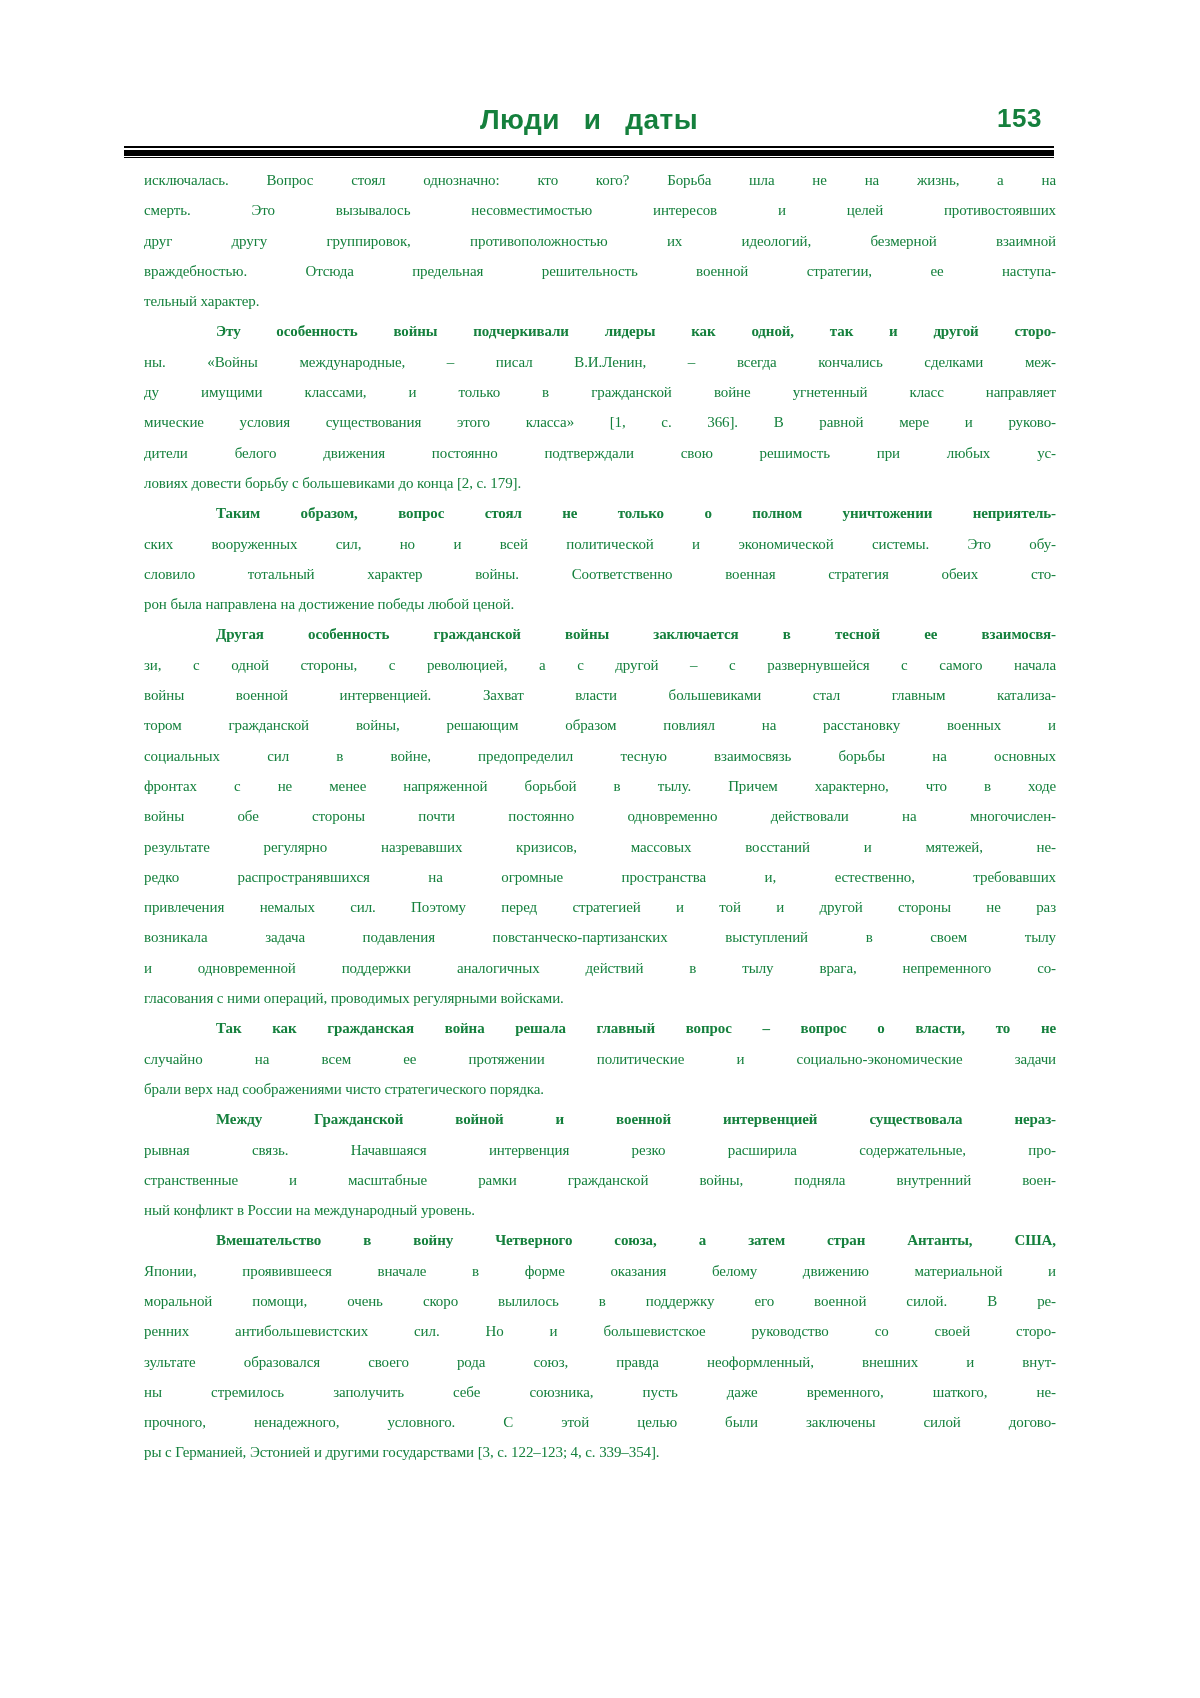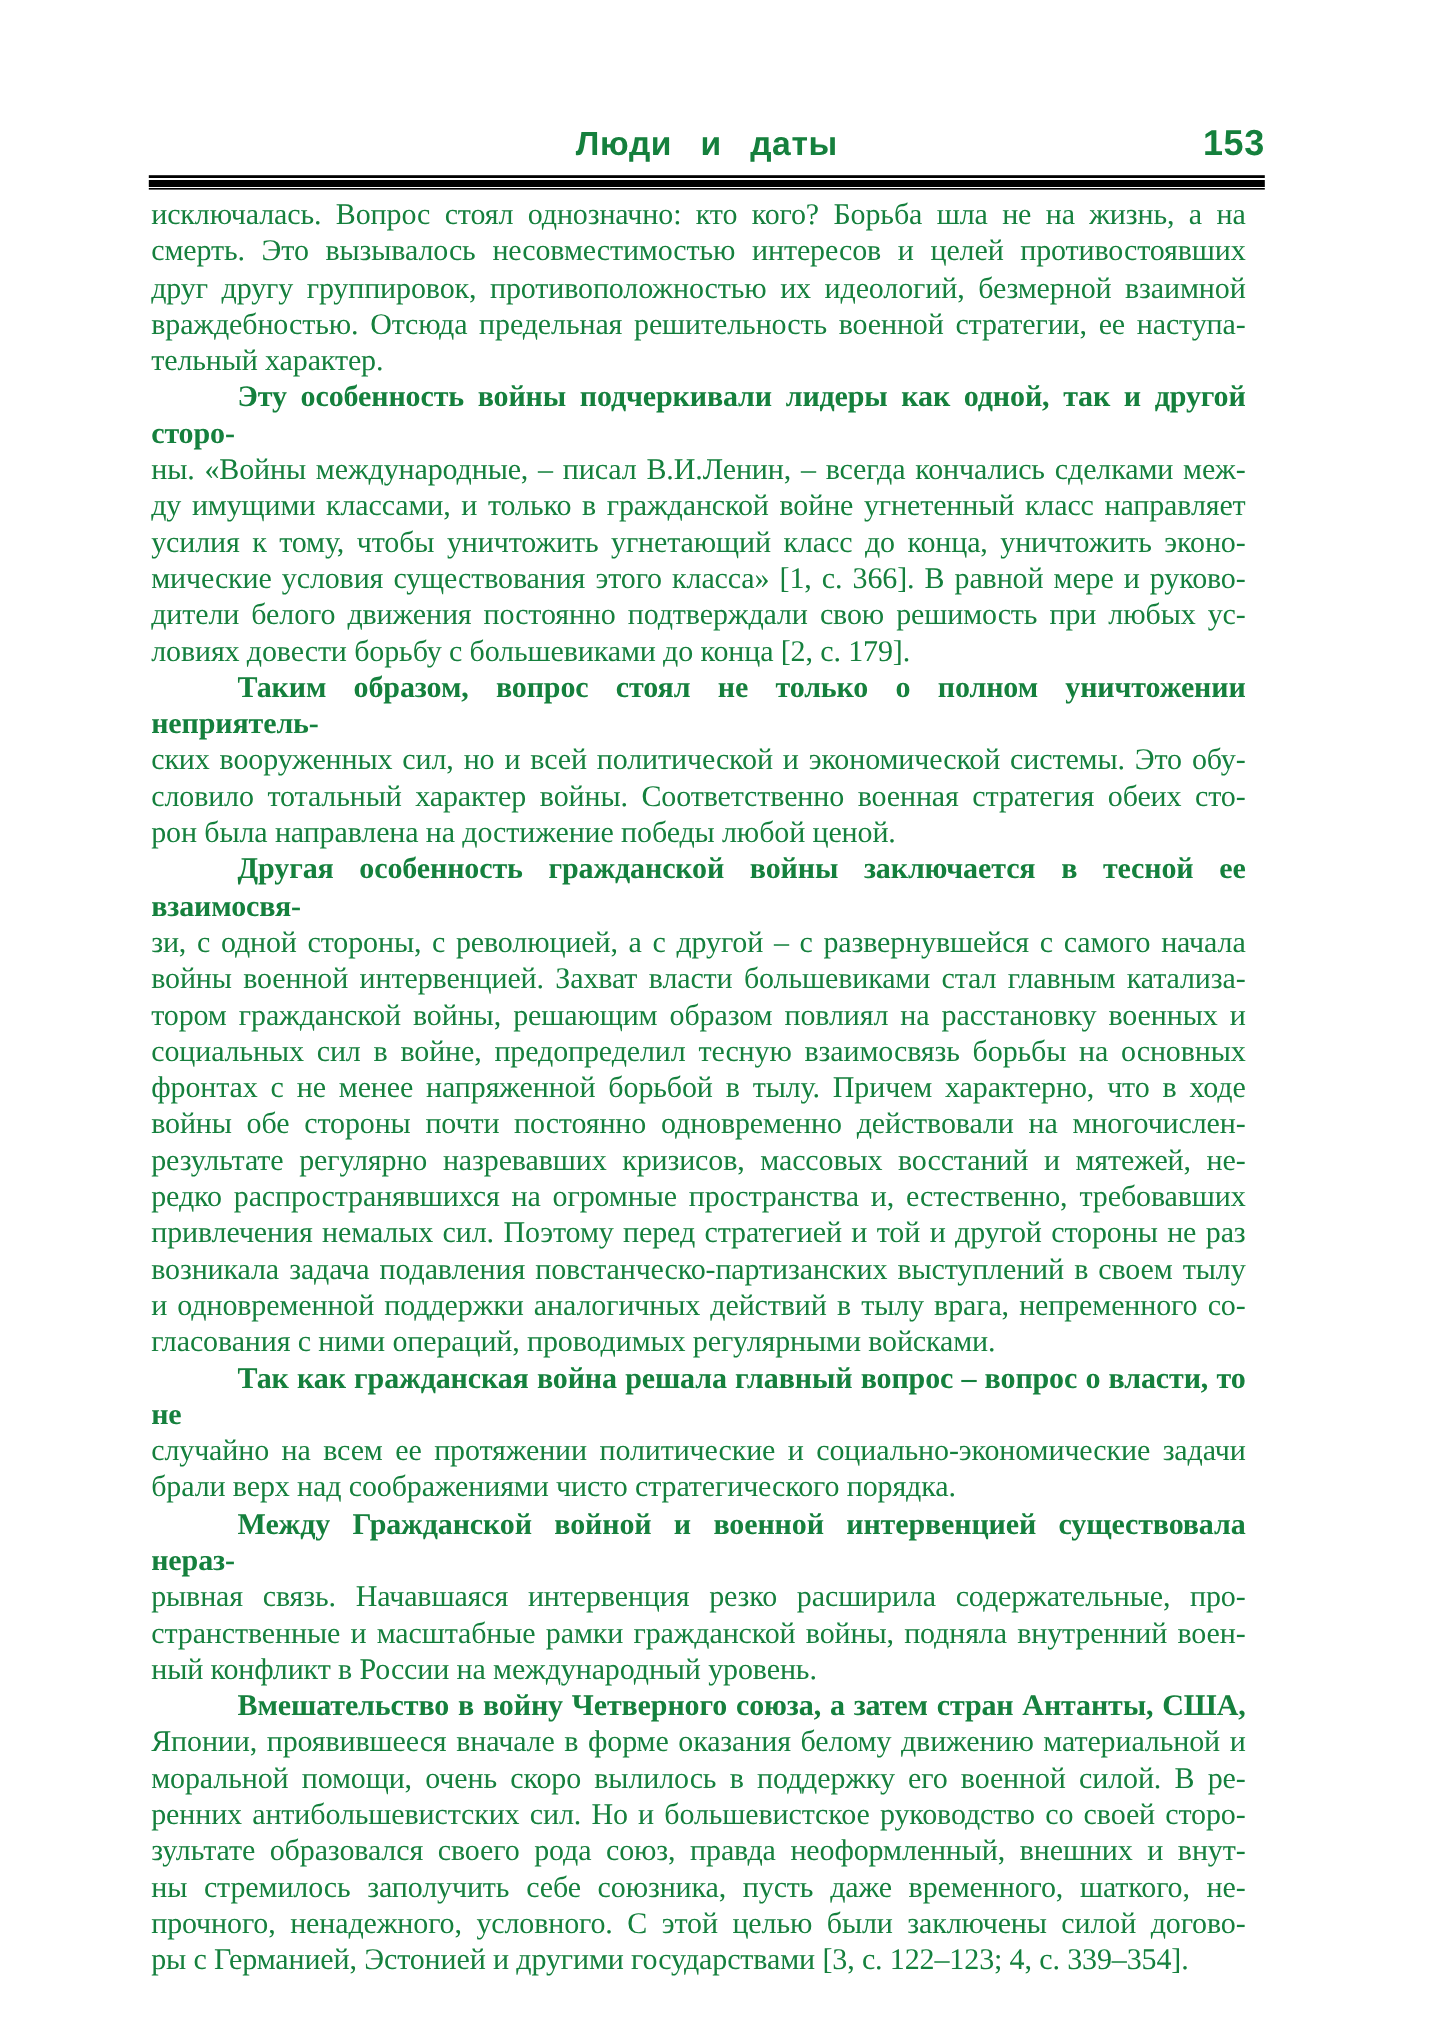--- a/index.html
+++ b/index.html
@@ -31,47 +31,47 @@
     left: 0;
     right: 0;
     top: 0;
     text-align: center;
     font-size: 28px;
     letter-spacing: 0.5px;
     word-spacing: 0.55em;
   }
   .running-head .pageno {
     position: absolute;
-    right: 0;
+    right: 12px;
     top: -1px;
-    font-size: 30px;
+    font-size: 26px;
     letter-spacing: 0.5px;
   }
   .header-rule {
     position: absolute;
     left: 124px;
     top: 146px;
     width: 930px;
     height: 12px;
     background: linear-gradient(
       to bottom,
       #000 0px, #000 2px,
       #fff 2px, #fff 4px,
       #000 4px, #000 10px,
       #fff 10px, #fff 11px,
       #000 11px, #000 12px
     );
   }
   
   .body-text {
     position: absolute;
-    left: 126px;
+    left: 144px;
     top: 165px;
     width: 912px;
-    font-size: 25px;
+    font-size: 15px;
     line-height: 30.3px;
     letter-spacing: -0.1px;
   }
   .para { margin: 0; padding: 0; }
   .line {
     text-align: justify;
     text-align-last: justify;
     -moz-text-align-last: justify;
     text-justify: inter-word;
   }
@@ -101,21 +101,20 @@
         <div class="line">исключалась. Вопрос стоял однозначно: кто кого? Борьба шла не на жизнь, а на</div>
         <div class="line">смерть. Это вызывалось несовместимостью интересов и целей противостоявших</div>
         <div class="line">друг другу группировок, противоположностью их идеологий, безмерной взаимной</div>
         <div class="line">враждебностью. Отсюда предельная решительность военной стратегии, ее наступа-</div>
         <div class="line last">тельный характер.</div>
       </div>
       <div class="para">
         <div class="line indent">Эту особенность войны подчеркивали лидеры как одной, так и другой сторо-</div>
         <div class="line">ны. «Войны международные, – писал В.И.Ленин, – всегда кончались сделками меж-</div>
         <div class="line">ду имущими классами, и только в гражданской войне угнетенный класс направляет</div>
-        <div class="line">усилия к тому, чтобы уничтожить угнетающий класс до конца, уничтожить эконо-</div>
         <div class="line">мические условия существования этого класса» [1, с. 366]. В равной мере и руково-</div>
         <div class="line">дители белого движения постоянно подтверждали свою решимость при любых ус-</div>
         <div class="line last">ловиях довести борьбу с большевиками до конца [2, с. 179].</div>
       </div>
       <div class="para">
         <div class="line indent">Таким образом, вопрос стоял не только о полном уничтожении неприятель-</div>
         <div class="line">ских вооруженных сил, но и всей политической и экономической системы. Это обу-</div>
         <div class="line">словило тотальный характер войны. Соответственно военная стратегия обеих сто-</div>
         <div class="line last">рон была направлена на достижение победы любой ценой.</div>
       </div>

